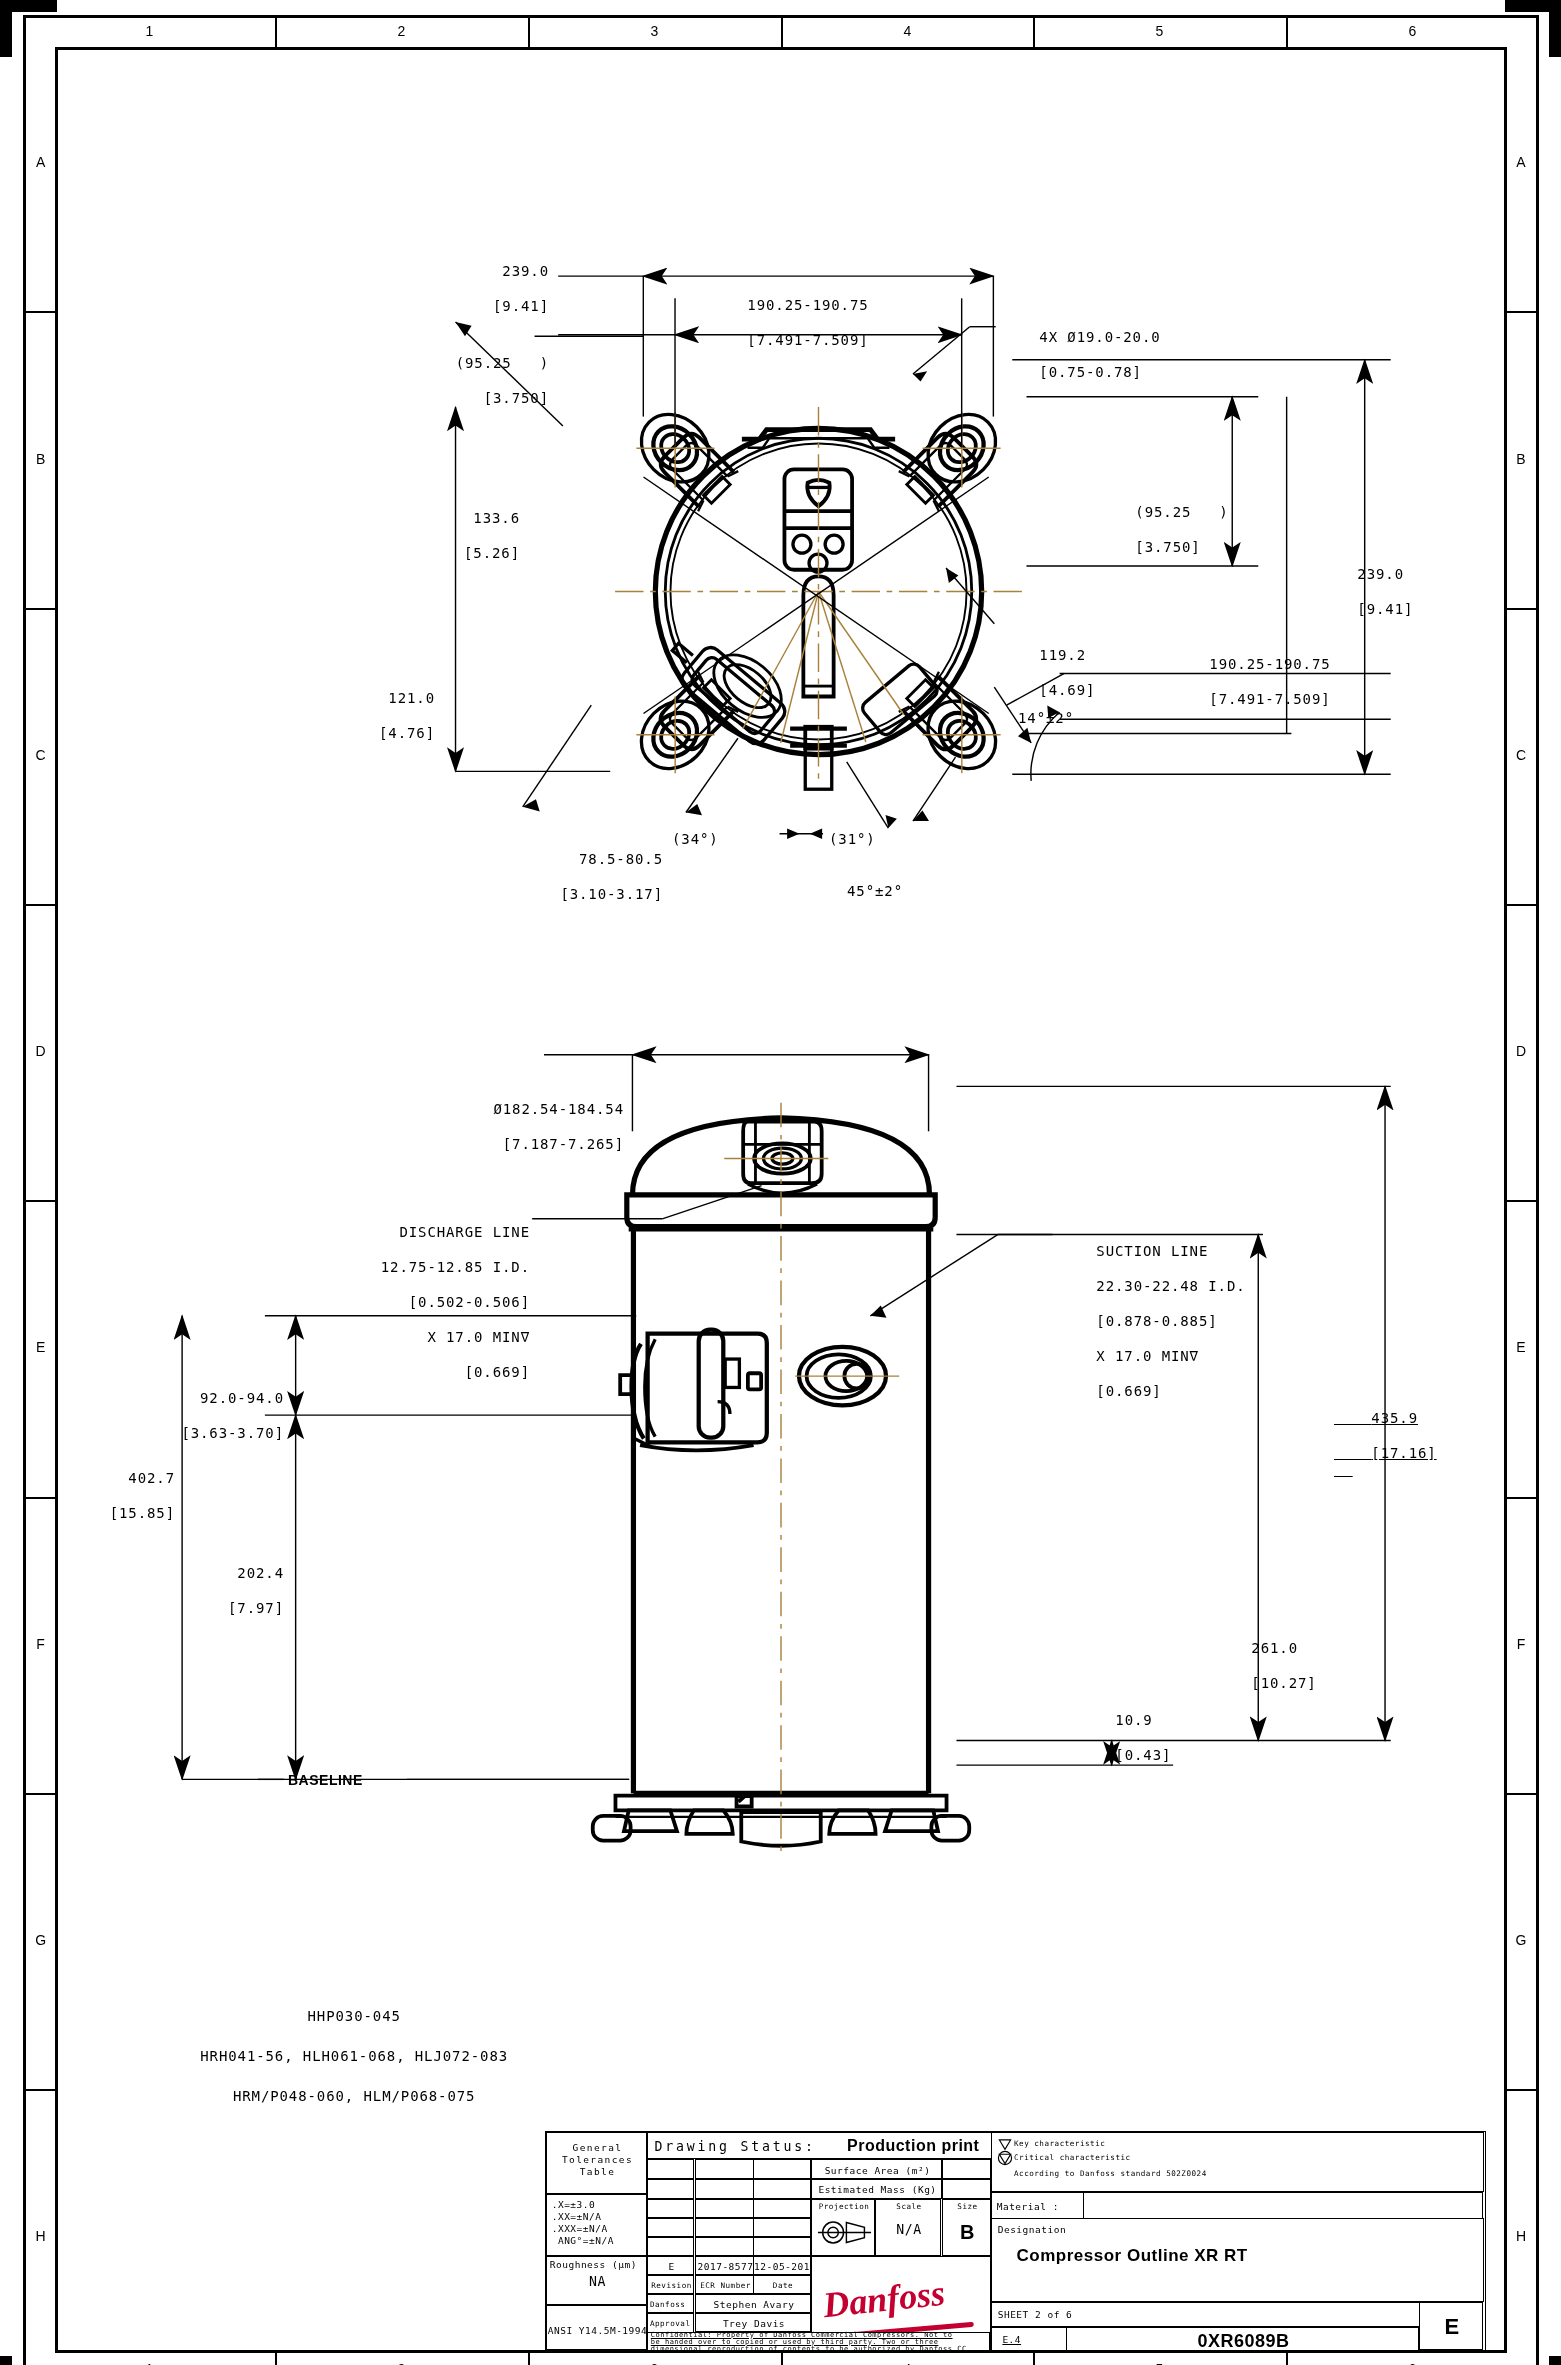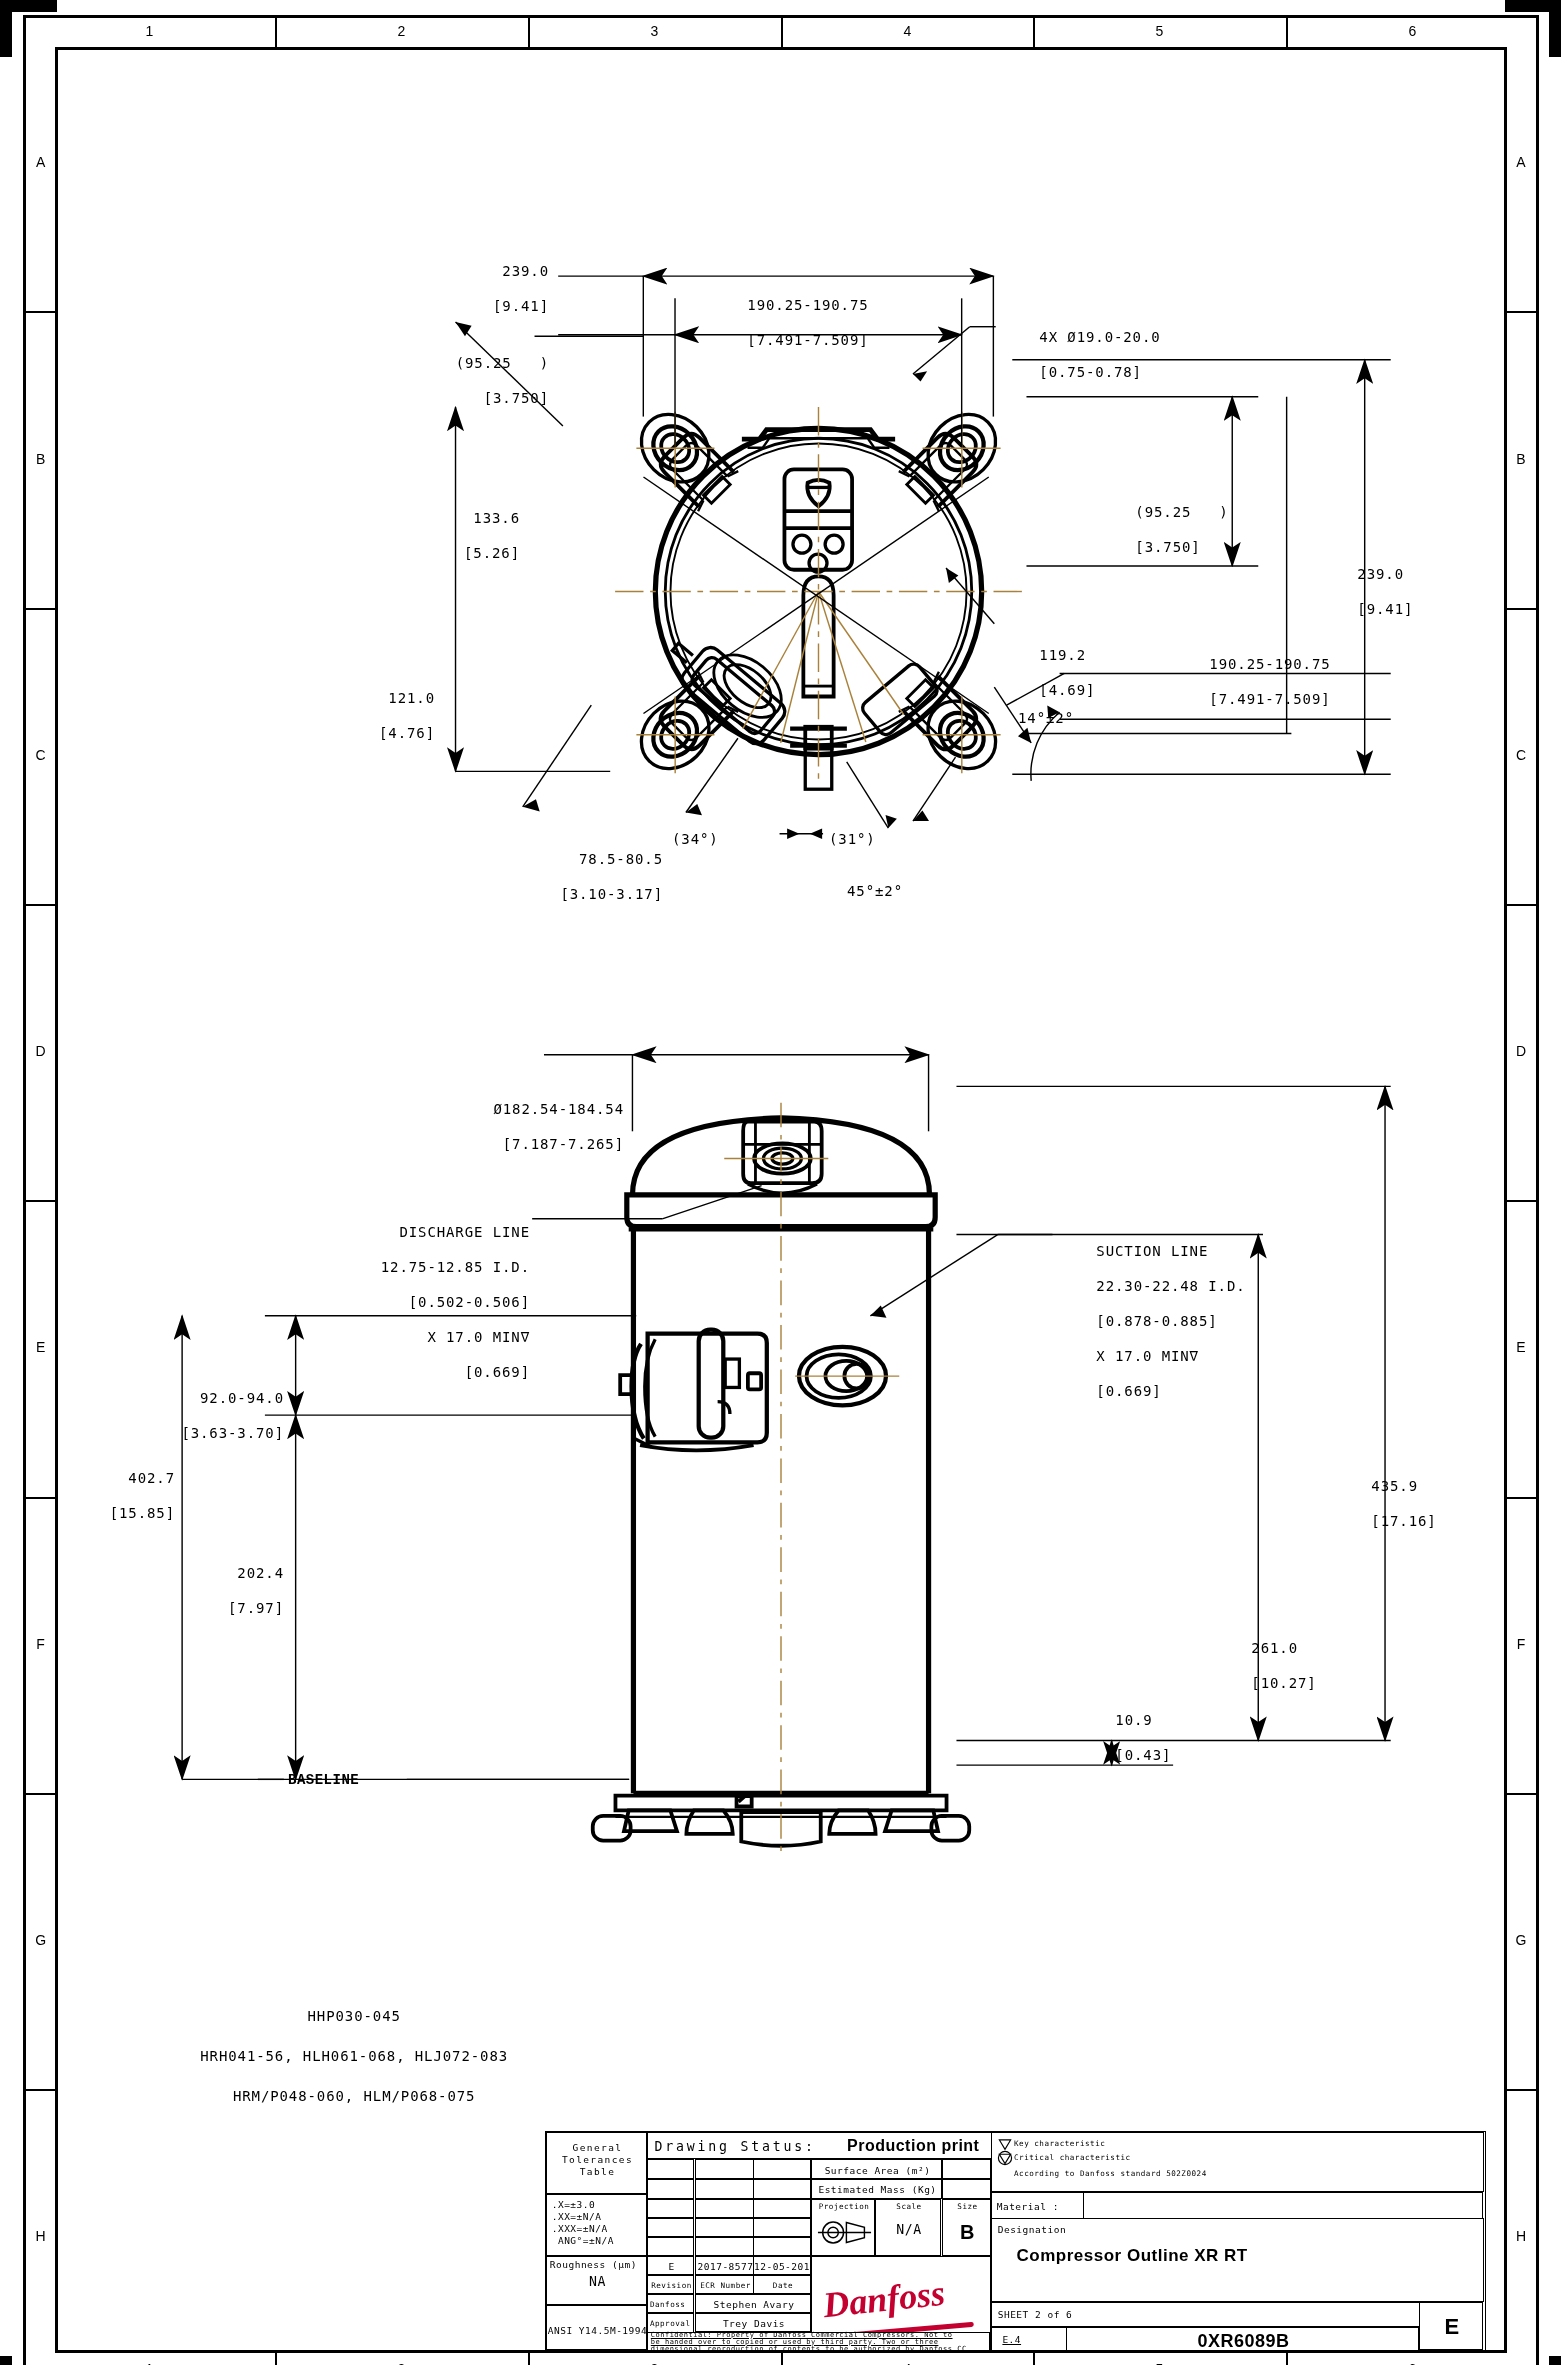--- a/index.html
+++ b/index.html
@@ -22,21 +22,21 @@
   .corner{position:absolute;background:#000;}
 
   
   #draw{position:absolute;left:0;top:0;width:1561px;height:2413px;}
 
   .txt{position:absolute;white-space:pre;color:#000;
        font-family:"DejaVu Sans Mono", monospace;letter-spacing:0.9px;}
   .dimtxt{font-size:14px;line-height:17.5px;}
   .dimtxt.r{text-align:right;}
   .dimtxt.c{text-align:center;}
-  .bigtxt{font-family:Liberation Mono, monospace;font-weight:bold;font-size:14px;letter-spacing:0.5px;}
+  .bigtxt{font-family:Liberation Sans, sans-serif;font-weight:bold;font-size:14px;letter-spacing:0.5px;}
 
   
   #tblock{position:absolute;left:545px;top:2131px;width:941px;height:220px;
           border:1.4px solid #000;box-sizing:border-box;background:#fff;}
   .cell{position:absolute;box-sizing:border-box;border:0.9px solid #000;background:#fff;}
   .tb{position:absolute;font-family:"DejaVu Sans Mono", monospace;
       color:#000;white-space:pre;letter-spacing:0.5px;}
   .tb-s{font-size:7.6px;line-height:9.5px;}
   .tb-m{font-size:9.5px;line-height:12px;}
   .tb-l{font-size:13.2px;line-height:15px;}
@@ -501,21 +501,21 @@
     <span>[15.85]</span>
   </div>
 
   <div class="txt dimtxt r" style="left:104px;top:1547px;width:180px;">
     <span>202.4</span><br>
     <span>[7.97]</span>
   </div>
 
   <div class="txt bigtxt" style="left:288px;top:1772px;">BASELINE</div>
 
-  <div class="txt dimtxt" style="left:1334px;top:1460px;">
+  <div class="txt dimtxt" style="left:1334px;top:1392px;text-decoration:underline;">
     <span>435.9</span><br>
     <span>[17.16]</span>
   </div>
 
   <div class="txt dimtxt" style="left:1214px;top:1622px;">
     <span>261.0</span><br>
     <span>[10.27]</span>
   </div>
 
   <div class="txt dimtxt" style="left:1078px;top:1694px;">

